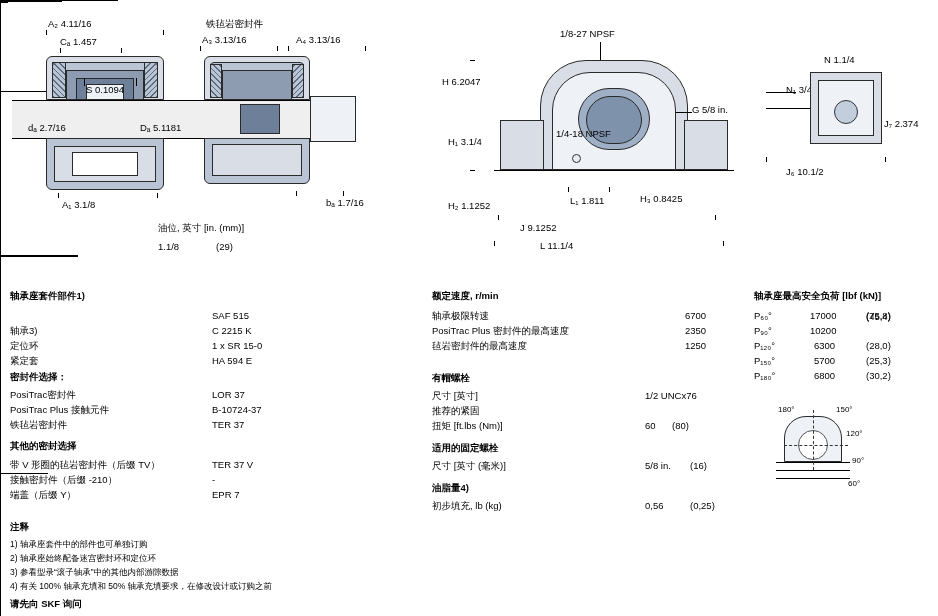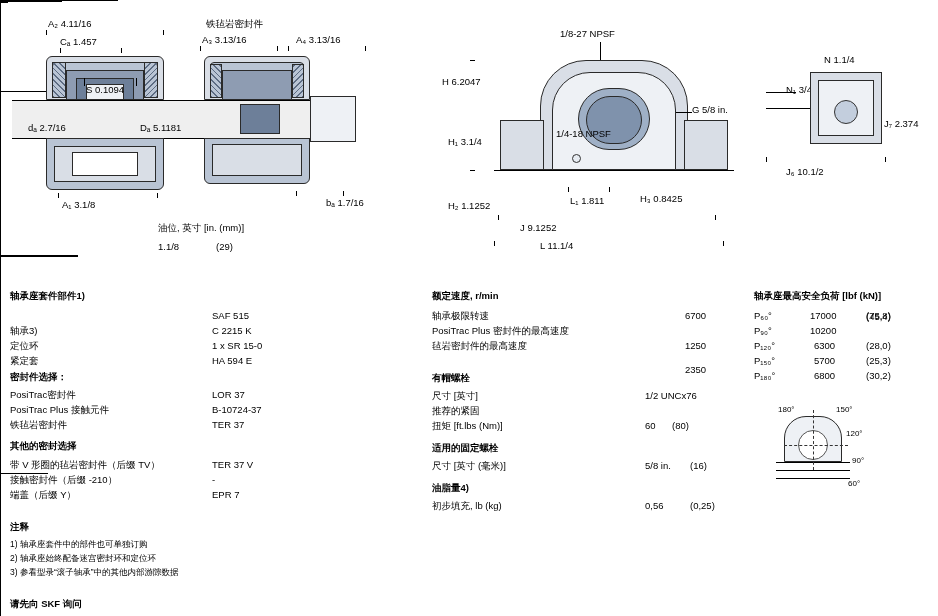--- a/index.html
+++ b/index.html
@@ -234,29 +234,30 @@
   <div class="t" style="left:10px;top:474px;">接触密封件（后缀 -210）</div>
   <div class="t" style="left:212px;top:474px;">-</div>
 
   <div class="t" style="left:10px;top:489px;">端盖（后缀 Y）</div>
   <div class="t" style="left:212px;top:489px;">EPR 7</div>
 
   <div class="t b" style="left:10px;top:521px;">注释</div>
   <div class="t s" style="left:10px;top:539px;">1) 轴承座套件中的部件也可单独订购</div>
   <div class="t s" style="left:10px;top:553px;">2) 轴承座始终配备迷宫密封环和定位环</div>
   <div class="t s" style="left:10px;top:567px;">3) 参看型录“滚子轴承”中的其他内部游隙数据</div>
+  <div class="t s" style="left:10px;top:581px;">4) 有关 100% 轴承充填和 50% 轴承充填要求，在修改设计或订购之前</div>
   <div class="t b" style="left:10px;top:598px;">请先向 SKF 询问</div>
 
   <div class="t b" style="left:432px;top:290px;">额定速度, r/min</div>
 
   <div class="t" style="left:432px;top:310px;">轴承极限转速</div>
   <div class="t" style="left:685px;top:310px;">6700</div>
 
   <div class="t" style="left:432px;top:325px;">PosiTrac Plus 密封件的最高速度</div>
-  <div class="t" style="left:685px;top:325px;margin-top:39px;">2350</div>
+  <div class="t" style="left:685px;top:325px;">2350</div>
 
   <div class="t" style="left:432px;top:340px;">毡岩密封件的最高速度</div>
   <div class="t" style="left:685px;top:340px;">1250</div>
 
   <div class="t b" style="left:432px;top:372px;">有帽螺栓</div>
   <div class="t" style="left:432px;top:390px;">尺寸 [英寸]</div>
   <div class="t" style="left:645px;top:390px;">1/2 UNCx76</div>
   <div class="t" style="left:432px;top:405px;">推荐的紧固</div>
   <div class="t" style="left:432px;top:420px;">扭矩 [ft.lbs (Nm)]</div>
   <div class="t" style="left:645px;top:420px;">60</div>

